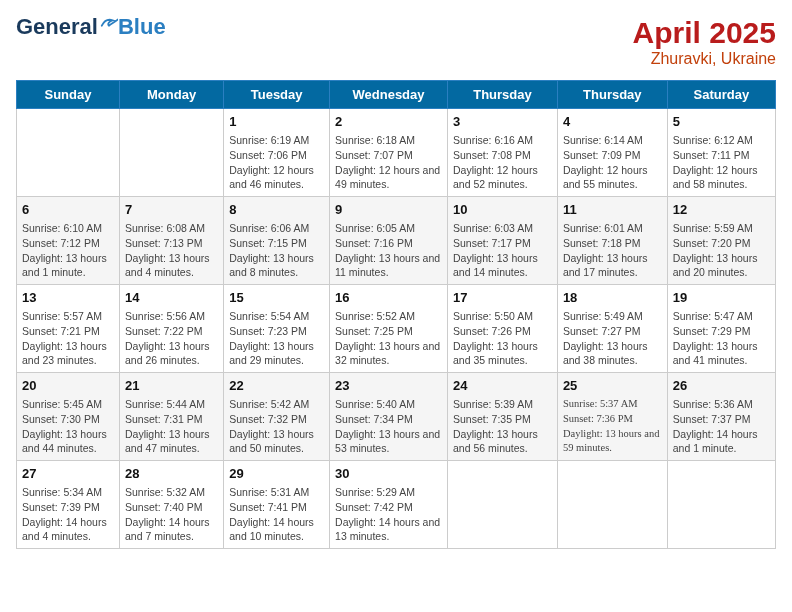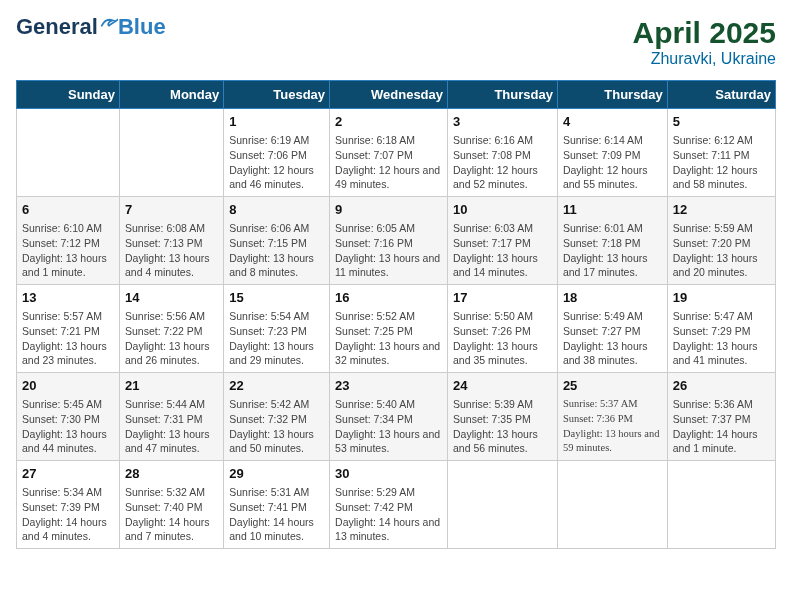--- a/index.html
+++ b/index.html
@@ -37,38 +37,38 @@
       height: 14px;
       margin-left: 2px;
       position: relative;
       top: -4px;
     }
     .title-block {
       text-align: right;
     }
     .title-block h1 {
       font-size: 30px;
-      color: #14532d;
+      color: #b91c1c;
       font-weight: bold;
     }
     .title-block h2 {
       font-size: 16px;
-      color: #0369a1;
+      color: #c2410c;
       font-weight: normal;
     }
     table {
       width: 100%;
       border-collapse: collapse;
       font-size: 11px;
     }
     thead tr th {
-      background: #0c4a6e;
+      background: #0369a1;
       color: #fff;
       padding: 6px 4px;
-      text-align: right;
+      text-align: center;
       font-size: 13px;
       font-weight: bold;
       border: 1px solid #2b7fc1;
     }
     tbody tr td {
       border: 1px solid #ccc;
       vertical-align: top;
       padding: 4px 5px;
       min-height: 80px;
       height: 88px;

